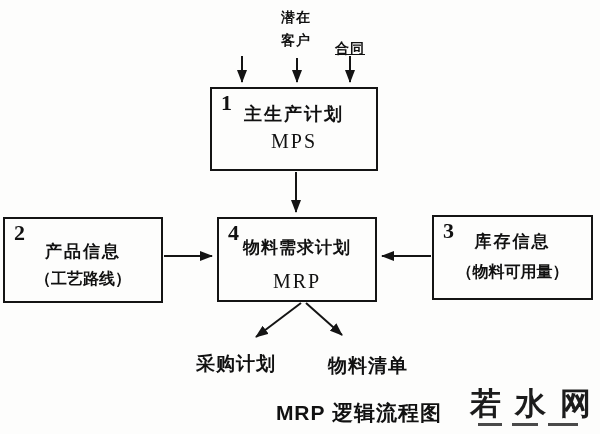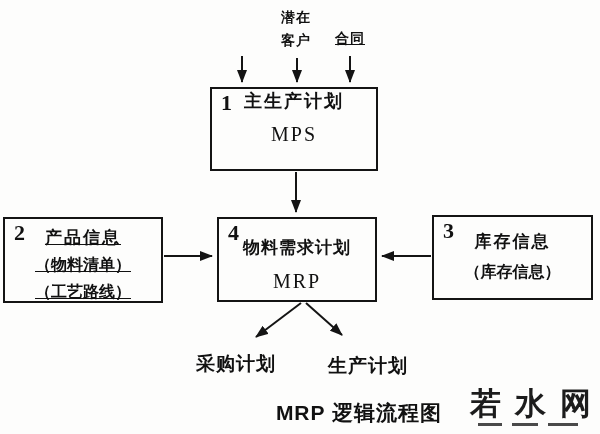--- a/index.html
+++ b/index.html
@@ -39,21 +39,21 @@
 </style>
 </head>
 <body>
 
 <div class="canvas">
 
   <div class="abs lbl" style="left:268px;top:6px;width:56px;">
     <div>潜在</div>
     <div>客户</div>
   </div>
-  <div class="abs lbl" style="left:322px;top:27px;width:56px;text-decoration:underline;">合同</div>
+  <div class="abs lbl" style="left:322px;top:37px;width:56px;text-decoration:underline;">合同</div>
 
   <svg class="arrows" width="600" height="434" viewBox="0 0 600 434">
     <defs>
       <marker id="ah" markerWidth="6.5" markerHeight="5" refX="6" refY="2.5" orient="auto" markerUnits="strokeWidth">
         <path d="M0,0 L6.5,2.5 L0,5 z" fill="#141414"></path>
       </marker>
     </defs>
     <g stroke="#141414" stroke-width="2" fill="none">
       <path d="M242,56 L242,82" marker-end="url(#ah)"></path>
       <path d="M297,58 L297,82" marker-end="url(#ah)"></path>
@@ -61,53 +61,52 @@
       <path d="M296,172 L296,212" marker-end="url(#ah)"></path>
       <path d="M164,256 L212,256" marker-end="url(#ah)"></path>
       <path d="M431,256 L382,256" marker-end="url(#ah)"></path>
       <path d="M301,303 L256,337" marker-end="url(#ah)"></path>
       <path d="M306,303 L342,335" marker-end="url(#ah)"></path>
     </g>
   </svg>
 
   <div class="node" style="left:210px;top:87px;width:168px;height:84px;">
     <span class="num">1</span>
-    <div class="body" style="">
+    <div class="body" style="padding-top:13px;">
       <div class="cn">主生产计划</div>
-      <div class="abbr" style="margin-top:10px;">MPS</div>
+      <div class="abbr" style="margin-top:4px;">MPS</div>
     </div>
   </div>
 
   <div class="node" style="left:3px;top:217px;width:160px;height:86px;">
     <span class="num">2</span>
-    <div class="body" style="padding-top:5px;text-decoration:underline;">
+    <div class="body" style="padding-top:19px;">
       <div class="cn" style="font-size:17px;line-height:27px;">产品信息</div>
-      <div class="cn" style="font-size:16px;line-height:27px;letter-spacing:0;">（物料清单）</div>
       <div class="cn" style="font-size:16px;line-height:27px;letter-spacing:0;">（工艺路线）</div>
     </div>
   </div>
 
   <div class="node" style="left:217px;top:217px;width:160px;height:85px;">
     <span class="num">4</span>
     <div class="body" style="padding-top:17px;">
       <div class="cn" style="font-size:17px;letter-spacing:1px;">物料需求计划</div>
       <div class="abbr" style="margin-top:11px;">MRP</div>
     </div>
   </div>
 
   <div class="node" style="left:432px;top:215px;width:161px;height:85px;">
     <span class="num">3</span>
     <div class="body" style="padding-top:11px;">
       <div class="cn" style="font-size:17px;line-height:28px;">库存信息</div>
-      <div class="cn" style="font-size:16px;line-height:31px;letter-spacing:0;">（库存信息）</div>
+      <div class="cn" style="font-size:16px;line-height:31px;letter-spacing:0;">（物料可用量）</div>
     </div>
   </div>
 
   <div class="abs out-lbl" style="left:196px;top:351px;width:88px;">采购计划</div>
-  <div class="abs out-lbl" style="left:328px;top:353px;width:88px;">生产计划</div>
+  <div class="abs out-lbl" style="left:328px;top:353px;width:88px;">物料清单</div>
 
   <div class="abs caption" style="left:230px;top:399px;width:212px;">MRP 逻辑流程图</div>
 
   <div class="abs watermark" style="left:470px;top:383px;">若水网</div>
   <div class="wm-bar" style="left:478px;top:423px;width:24px;"></div>
   <div class="wm-bar" style="left:512px;top:423px;width:26px;"></div>
   <div class="wm-bar" style="left:548px;top:423px;width:30px;"></div>
 
 </div>
 

